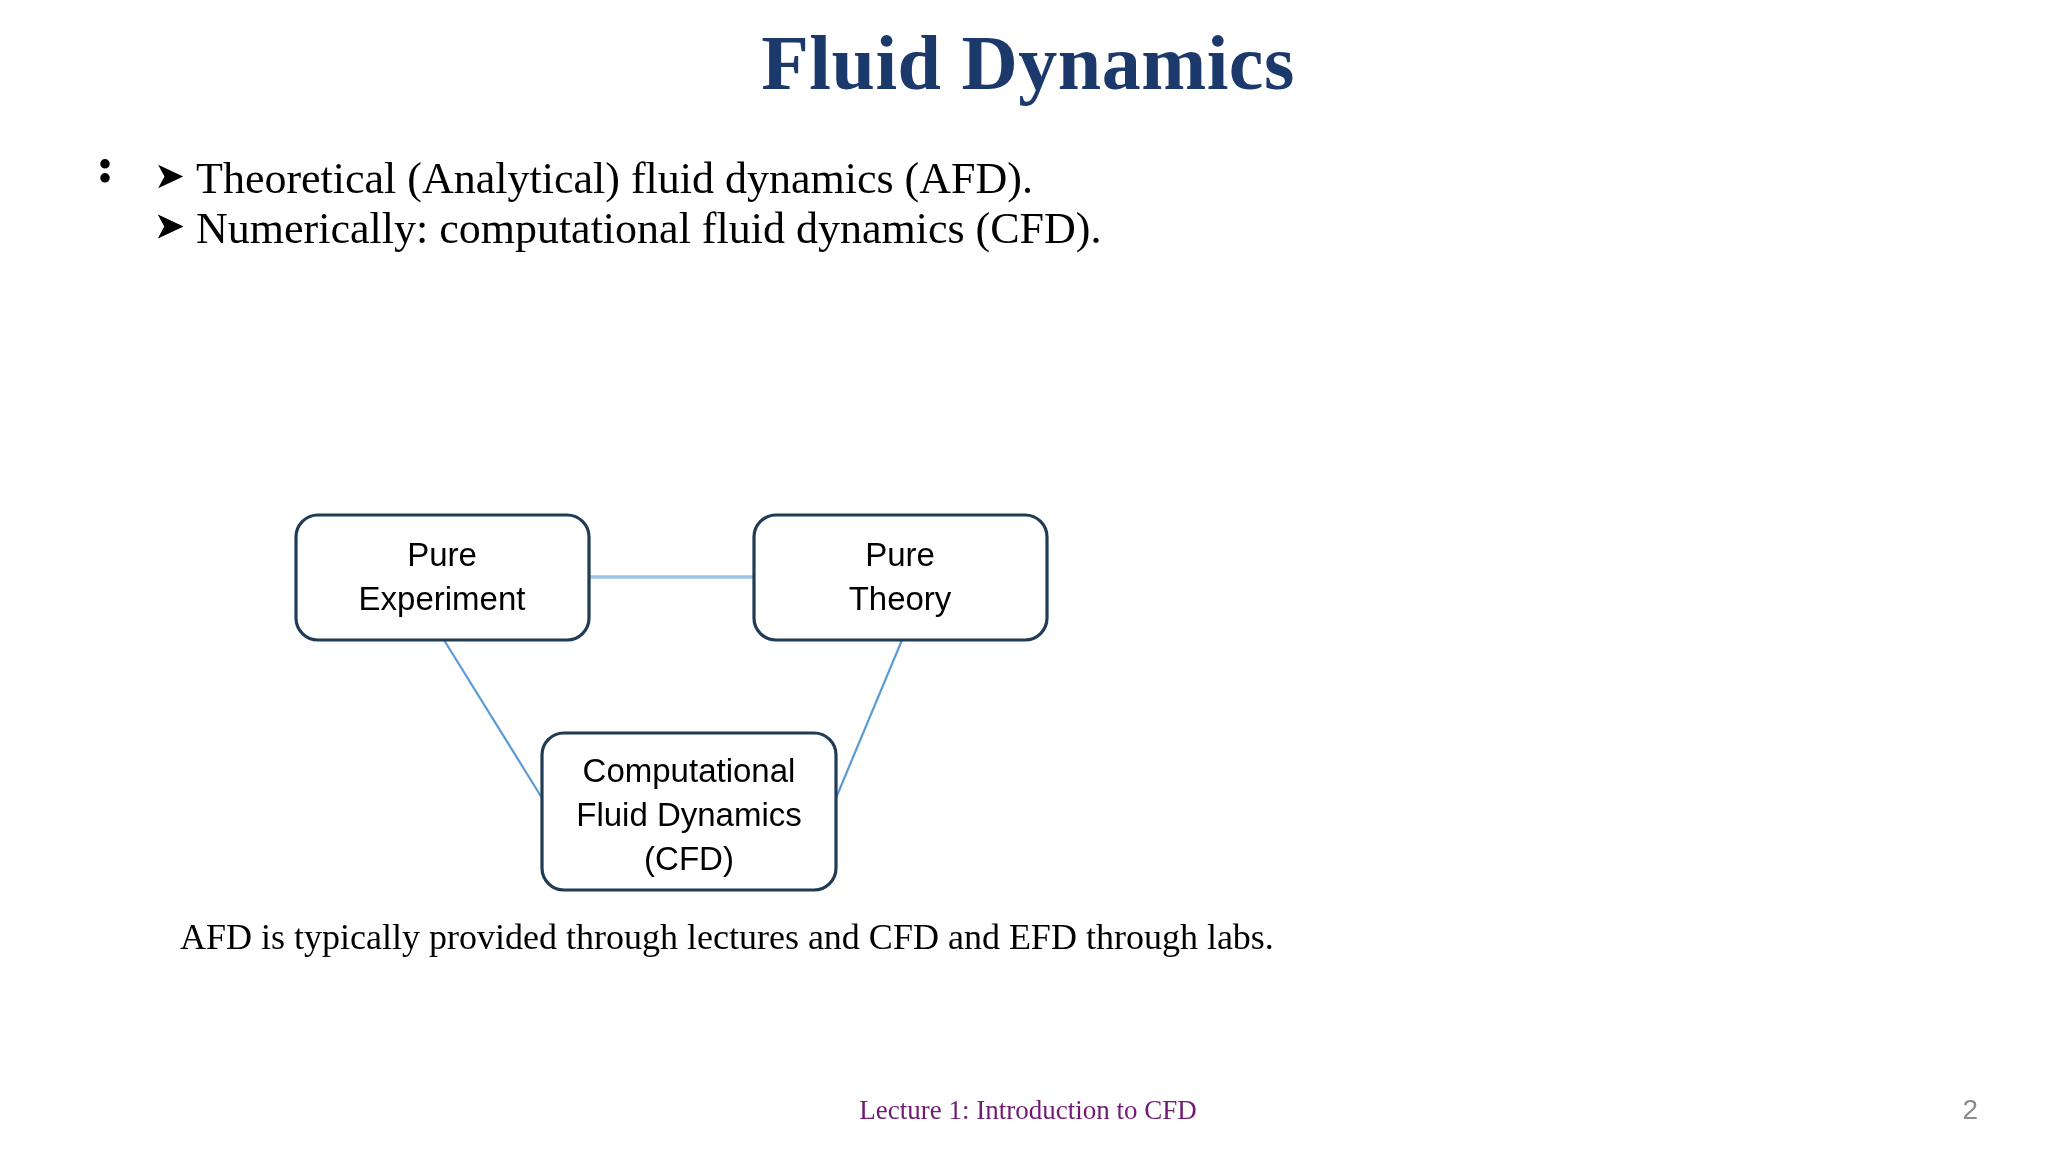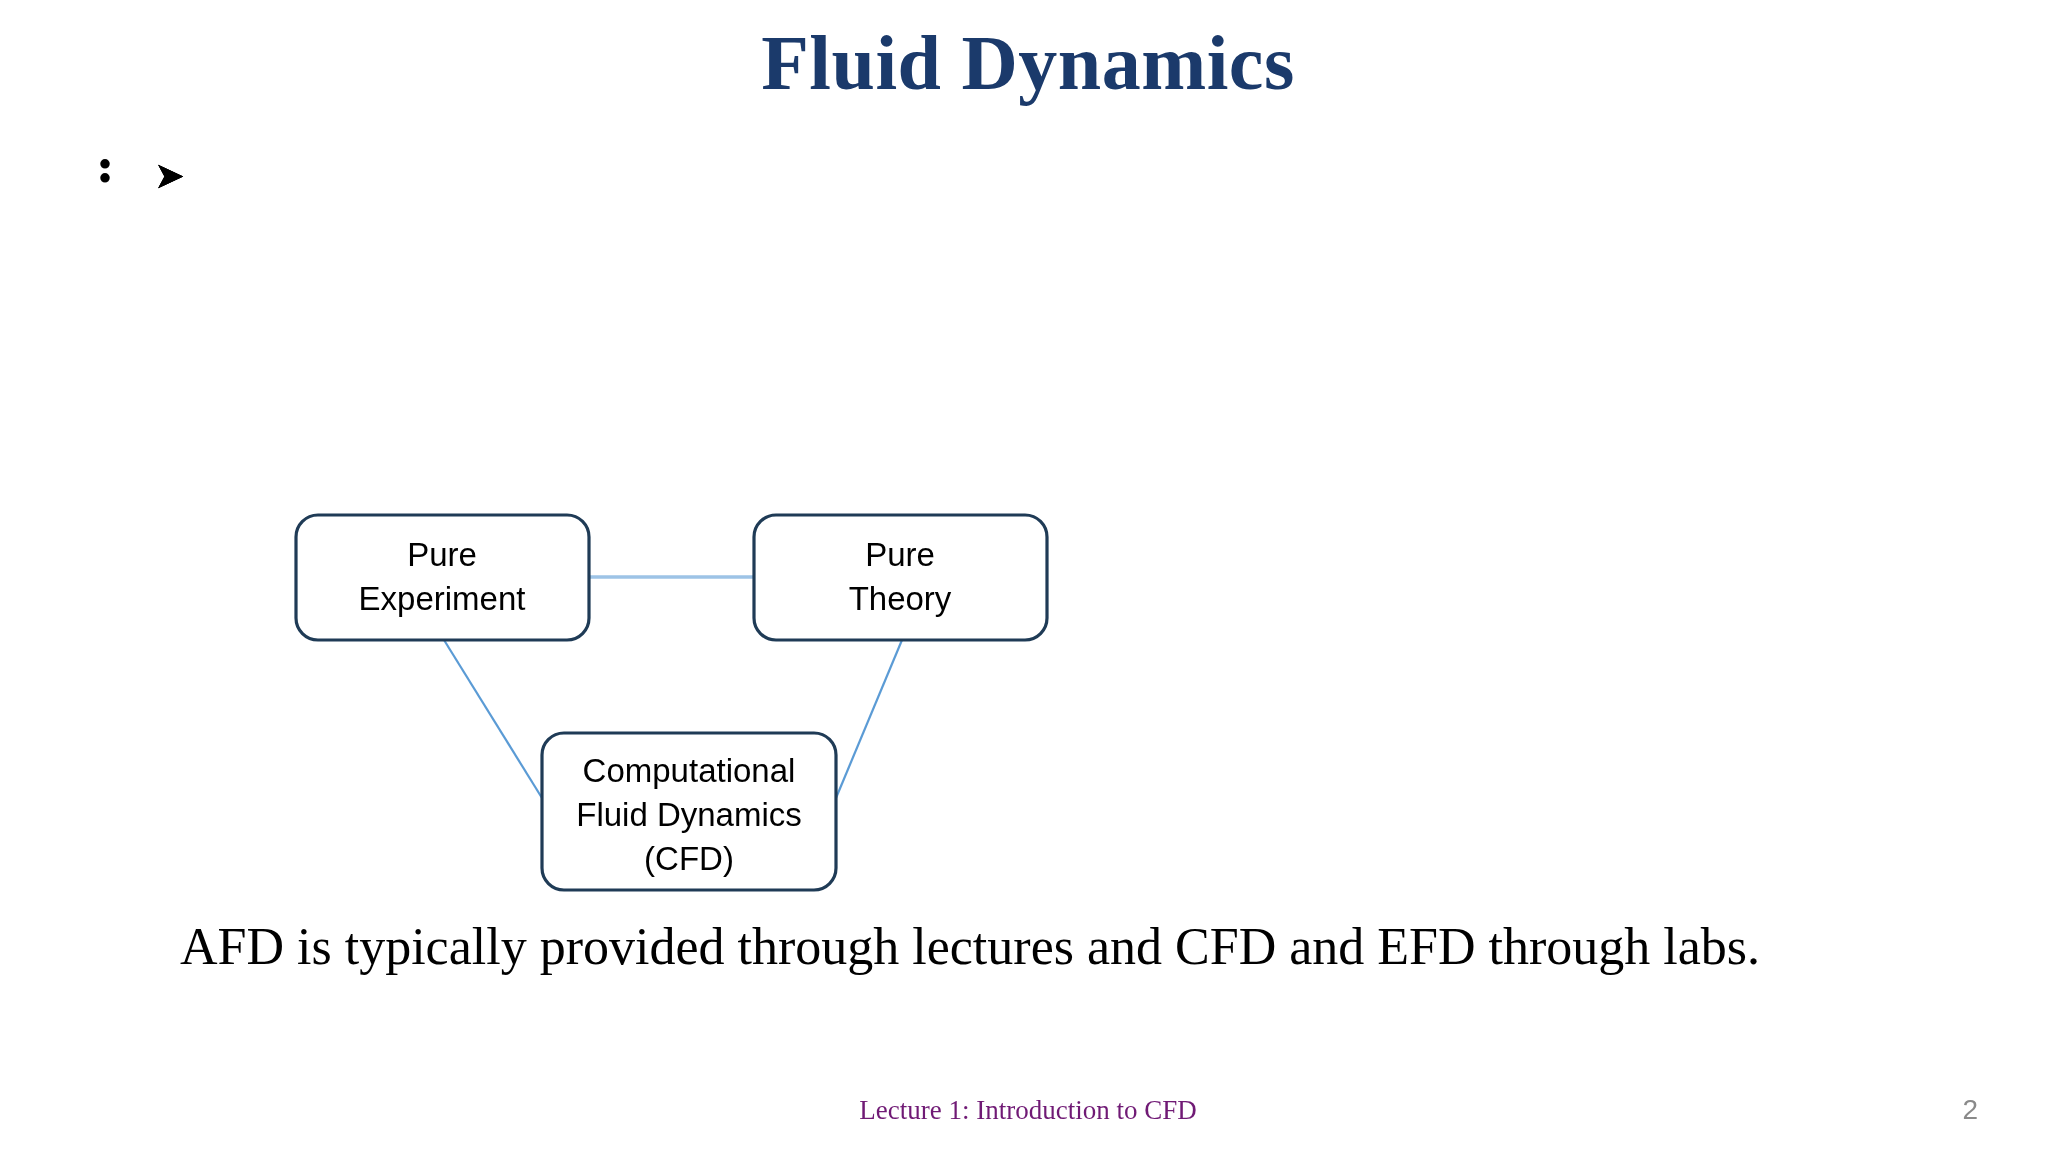--- a/index.html
+++ b/index.html
@@ -117,21 +117,21 @@
     fill: #000000;
     text-anchor: middle;
     dominant-baseline: middle;
   }
 
   
   .closing-line {
     position: absolute;
     left: 176px;
     top: 916px;
-    font-size: 52px;
+    font-size: 36px;
     line-height: 1.2;
     color: #000000;
     white-space: nowrap;
   }
 
   
   .footer-text {
     position: absolute;
     left: 0;
     top: 1095px;
@@ -161,28 +161,30 @@
     <div class="bullet-l1">
       <span class="marker">•</span>
     </div>
 
     <div class="bullet-l1">
       <span class="marker">•</span>
     </div>
 
     <div class="bullet-l2">
       <span class="marker">➤</span>
+      <span>Theoretical (Analytical) fluid dynamics (AFD).</span>
     </div>
 
     <div class="bullet-l2">
       <span class="marker">➤</span>
     </div>
 
     <div class="bullet-l2">
       <span class="marker">➤</span>
+      <span>Numerically: computational fluid dynamics (CFD).</span>
     </div>
 
   </div>
 
   <div class="diagram">
     <svg width="800" height="390" viewBox="0 0 800 390" xmlns="http://www.w3.org/2000/svg">
 
       <line class="connector-h" x1="305" y1="72" x2="470" y2="72"></line>
       <line class="connector-d" x1="160" y1="135" x2="258" y2="293"></line>
       <line class="connector-d" x1="618" y1="135" x2="552" y2="293"></line>

